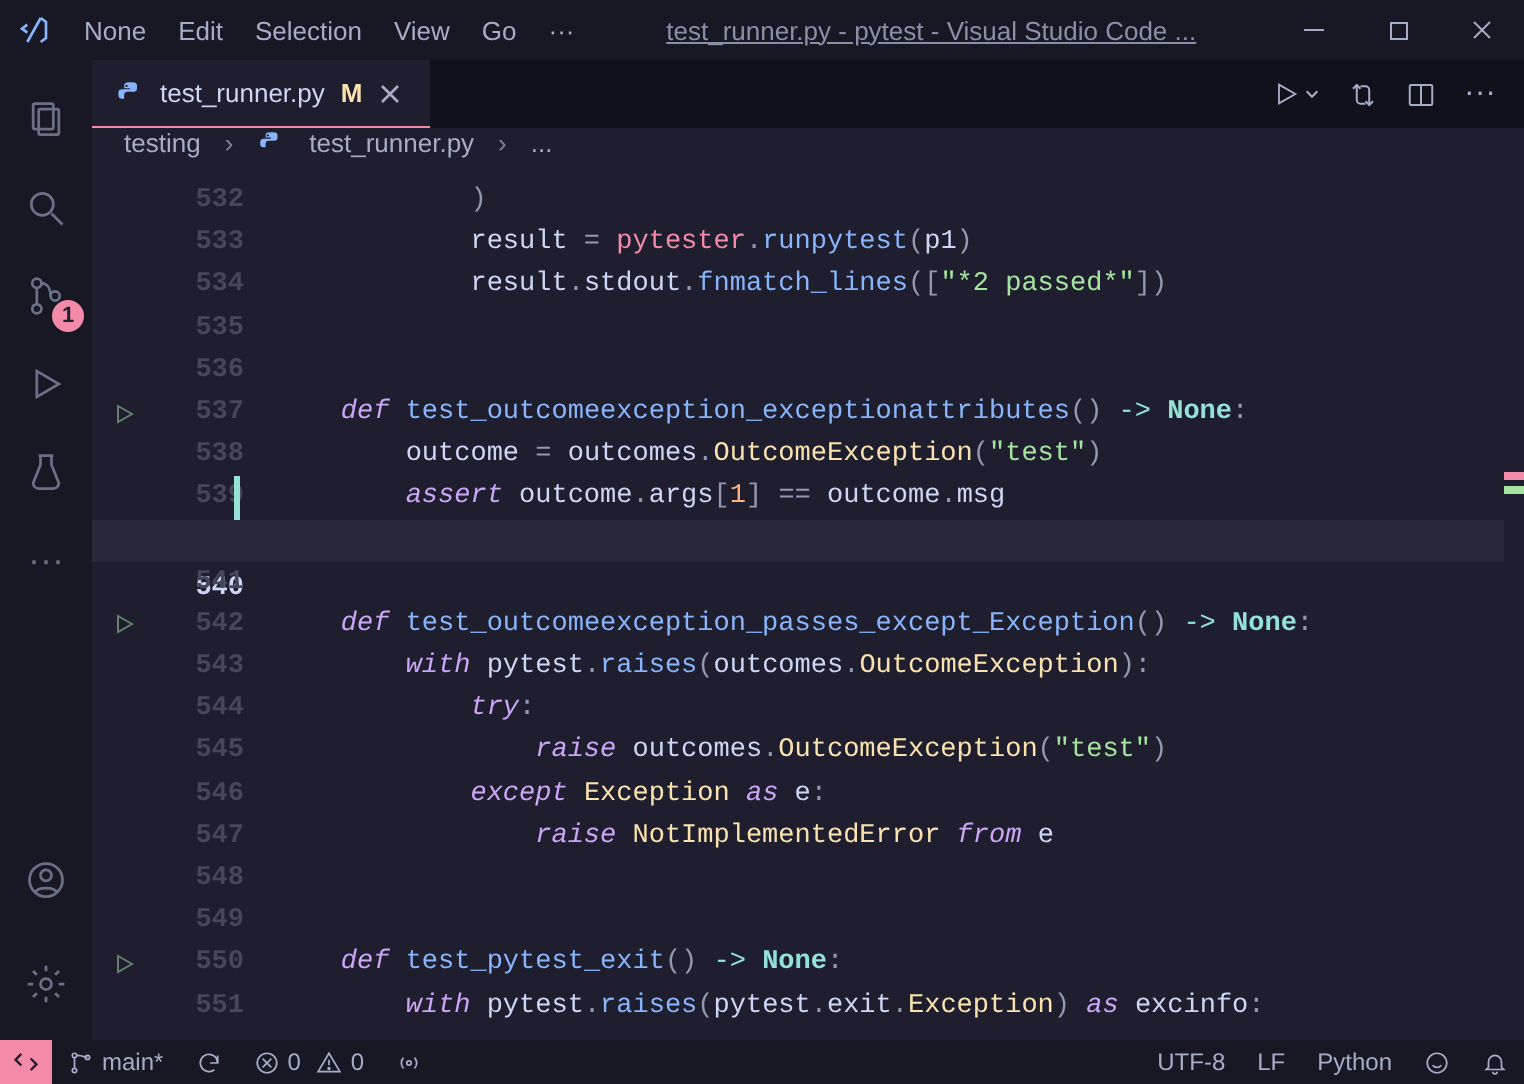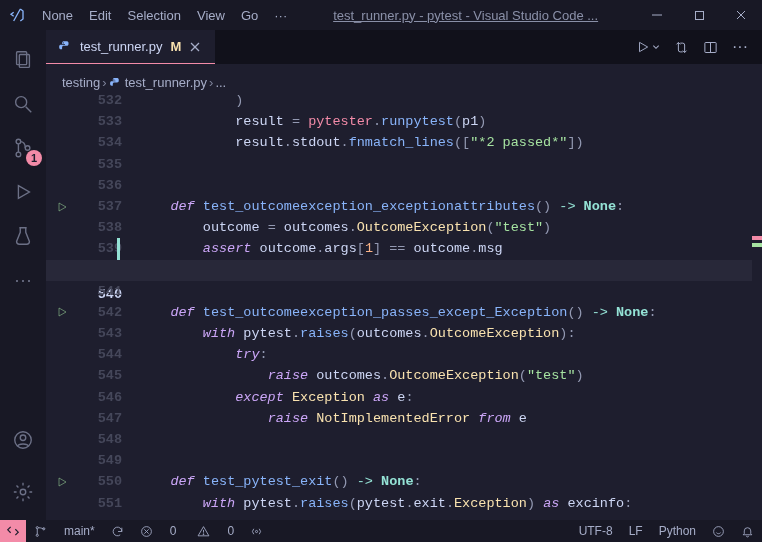--- a/index.html
+++ b/index.html
@@ -114,22 +114,22 @@
   .editor-toolbar {
     display: flex;
     align-items: center;
     gap: 14px;
     padding: 0 14px;
     color: #a6adc8;
   }
   .breadcrumbs {
     height: 26px;
     display: flex;
-    align-items: flex-end;
-    gap: 2px;
+    align-items: flex-start;
+    gap: 12px;
     padding-left: 16px;
     color: #a6adc8;
     font-size: 13px;
   }
   .breadcrumbs .bc-file-icon { color: #89b4fa; width: 14px;height:14px;display:flex;align-items:center;justify-content:center;}
   .breadcrumbs .chev { opacity: 0.7; }
   .code-wrap {
     flex: 1;
     position: relative;
     overflow: hidden;
@@ -210,21 +210,21 @@
     background: #f38ba8;
     color: #1e1e2e;
     height: 22px;
     display: flex; align-items: center; justify-content: center;
     padding: 0 6px;
   }
   .statusbar .sb-item {
     padding: 0 8px;
     display: flex;
     align-items: center;
-    gap: 17px;
+    gap: 4px;
     height: 22px;
   }
   .statusbar .sb-item .sb-icon { display:flex;align-items:center;}
   .statusbar .sb-spacer { flex: 1; }
   svg { display:block; }
 </style>
 </head>
 <body>
 
 <div class="titlebar">

